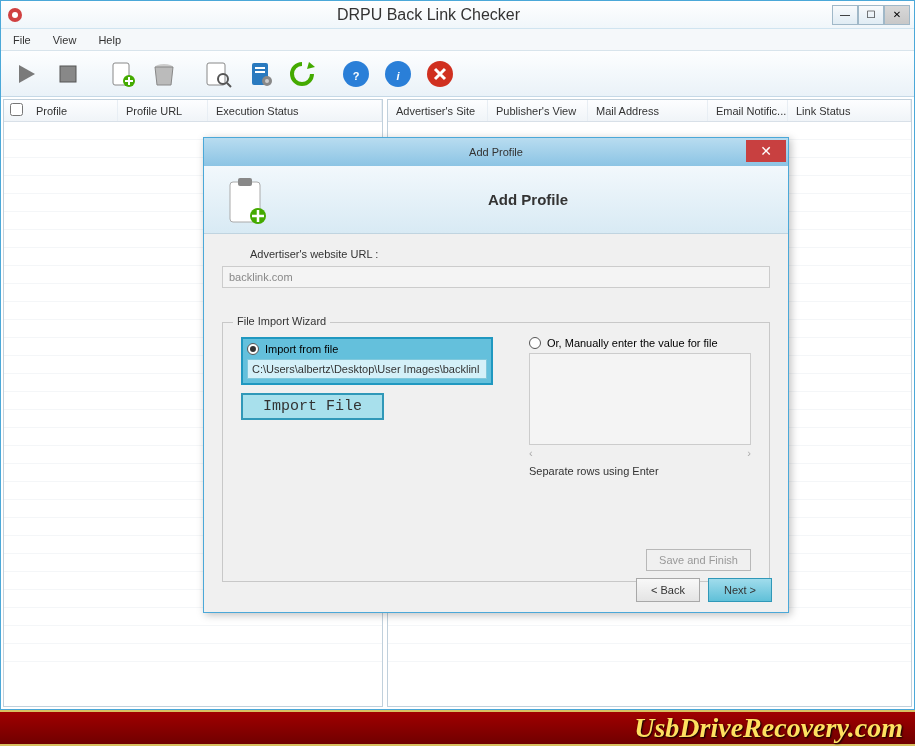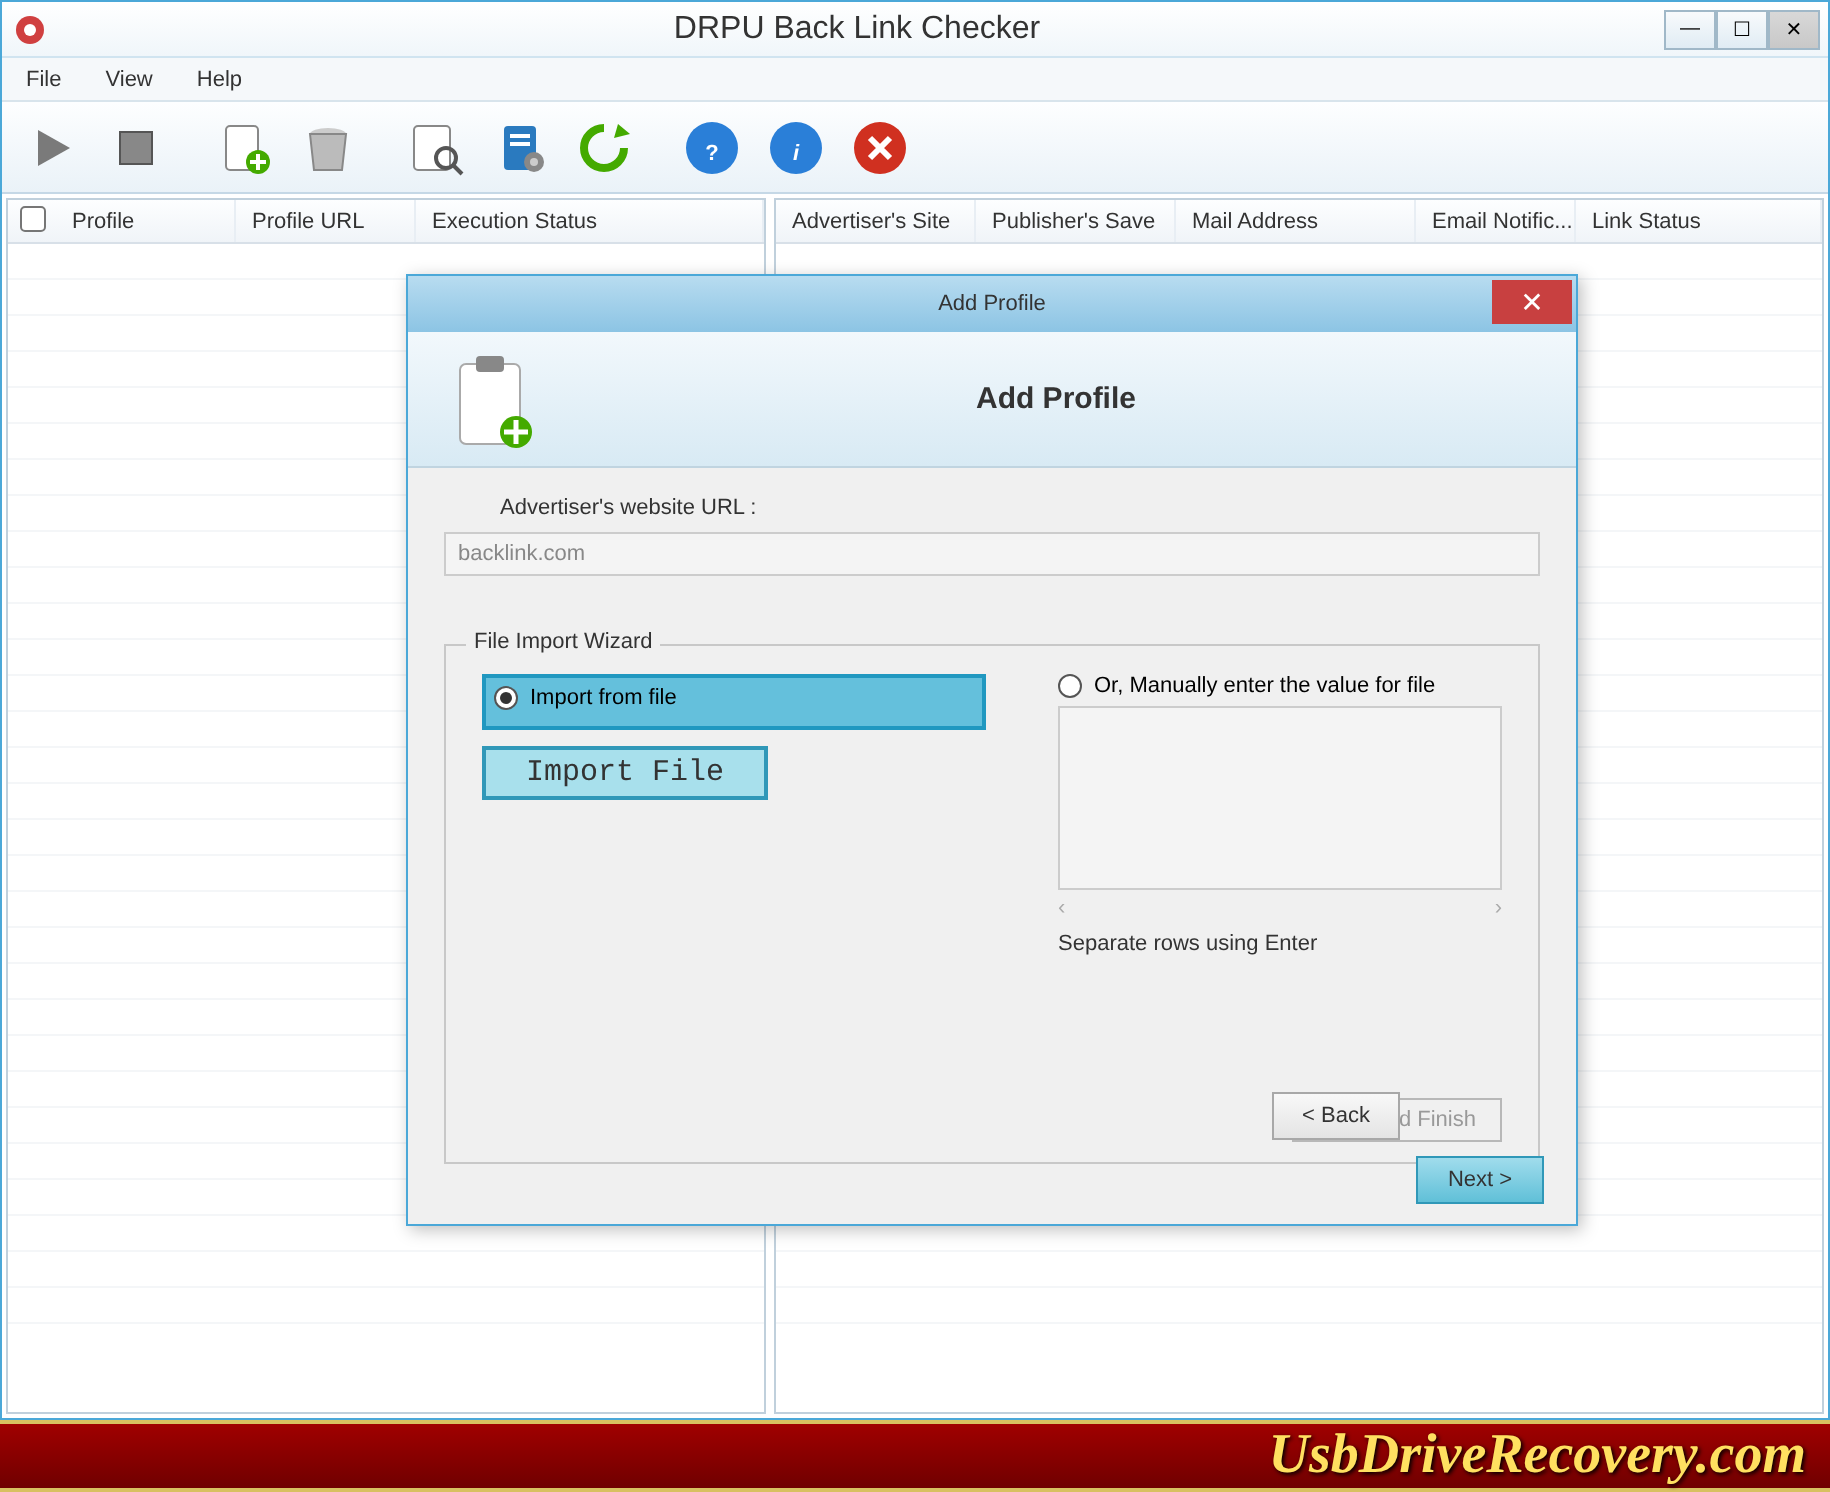--- a/index.html
+++ b/index.html
@@ -56,21 +56,21 @@
 .hl-box { background: #64c0dc; border: 2px solid #2098c0; padding: 4px; margin-bottom: 8px; }
 .hl-box .radio-line { margin-bottom: 4px; }
 .path-input { width: 100%; height: 20px; background: #d4f0f8; border: 1px solid #80c8dc; padding: 0 4px; color: #333; font-size: 11px; }
 .import-btn { background: #a8e0ec; border: 2px solid #3098b8; padding: 3px 20px; cursor: pointer; color: #333; font-size: 15px; font-family: Liberation Mono, monospace; }
 .txtarea { width: 100%; height: 92px; background: #f4f4f4; border: 1px solid #ccc; resize: none; padding: 4px; }
 .sep-note { margin-top: 6px; color: #333; }
 .scroll-hints { display: flex; justify-content: space-between; color: #aaa; font-size: 10px; }
 .save-btn { position: absolute; right: 18px; bottom: 10px; background: #f0f0f0; border: 1px solid #b8b8b8; padding: 4px 12px; color: #999; }
 .dlg-footer { position: absolute; bottom: 10px; right: 16px; display: flex; gap: 8px; }
 .nav-btn { width: 64px; height: 24px; border: 1px solid #a8a8a8; background: linear-gradient(#f8f8f8, #e4e4e4); cursor: pointer; display: flex; align-items: center; justify-content: center; color: #333; }
-.nav-btn.next { background: linear-gradient(#a0dcec, #60c0d8); border-color: #3098b8; margin-top: 32px; }
+.nav-btn.next { background: linear-gradient(#a0dcec, #60c0d8); border-color: #3098b8; }
 
 
 .brand { position: absolute; bottom: 0; right: 0; width: 915px; height: 36px; background: linear-gradient(#a00000, #700000); display: flex; align-items: center; justify-content: flex-end; padding-right: 12px; border-top: 2px solid #d8c060; border-bottom: 2px solid #d8c060; }
 .brand span { color: #ffe060; font-family: Georgia, serif; font-style: italic; font-weight: bold; font-size: 28px; text-shadow: 1px 1px 2px #000; }
 </style>
 </head>
 <body>
 
 <div class="main-window">
   <div class="titlebar">
@@ -200,21 +200,21 @@
           <div class="row"></div>
           <div class="row"></div>
           <div class="row"></div>
           <div class="row"></div>
           <div class="row"></div>
       </div>
     </div>
     <div class="pane right">
       <div class="col-headers">
         <div class="col" style="width:100px">Advertiser's Site</div>
-        <div class="col" style="width:100px">Publisher's Save</div>
+        <div class="col" style="width:100px">Publisher's View</div>
         <div class="col" style="width:120px">Mail Address</div>
         <div class="col" style="width:80px">Email Notific...</div>
         <div class="col" style="flex:1">Link Status</div>
       </div>
       <div class="rows">
         <div class="row"></div>
           <div class="row"></div>
           <div class="row"></div>
           <div class="row"></div>
           <div class="row"></div>
@@ -270,20 +270,21 @@
     
     <div class="fieldset-wrap">
       <div class="legend">File Import Wizard</div>
       <div class="opt-row">
         <div class="opt-left">
           <div class="hl-box">
             <div class="radio-line">
               <span class="radio-dot sel"></span>
               <span>Import from file</span>
             </div>
+            <input class="path-input" value="C:\Users\albertz\Desktop\User Images\backlinl" style="">
           </div>
           <button class="import-btn">Import File</button>
         </div>
         <div class="opt-right">
           <div class="radio-line">
             <span class="radio-dot"></span>
             <span>Or, Manually enter the value for file</span>
           </div>
           <textarea class="txtarea" disabled="" style=""></textarea>
           <div class="scroll-hints">

